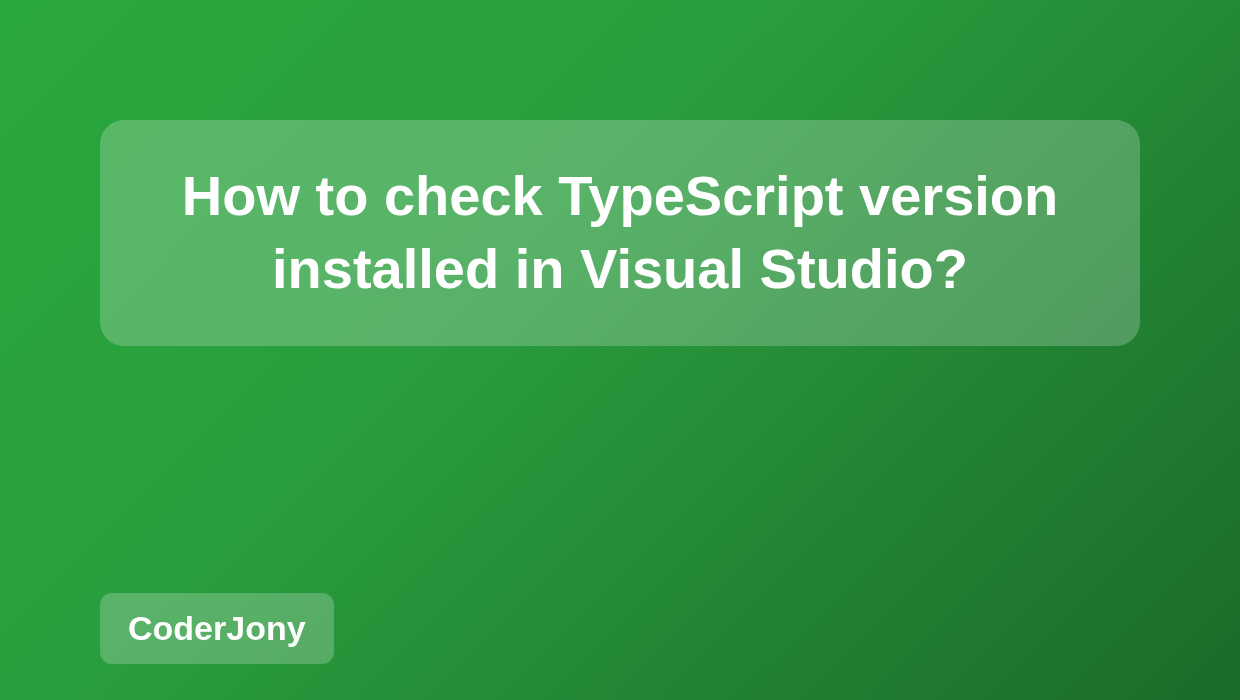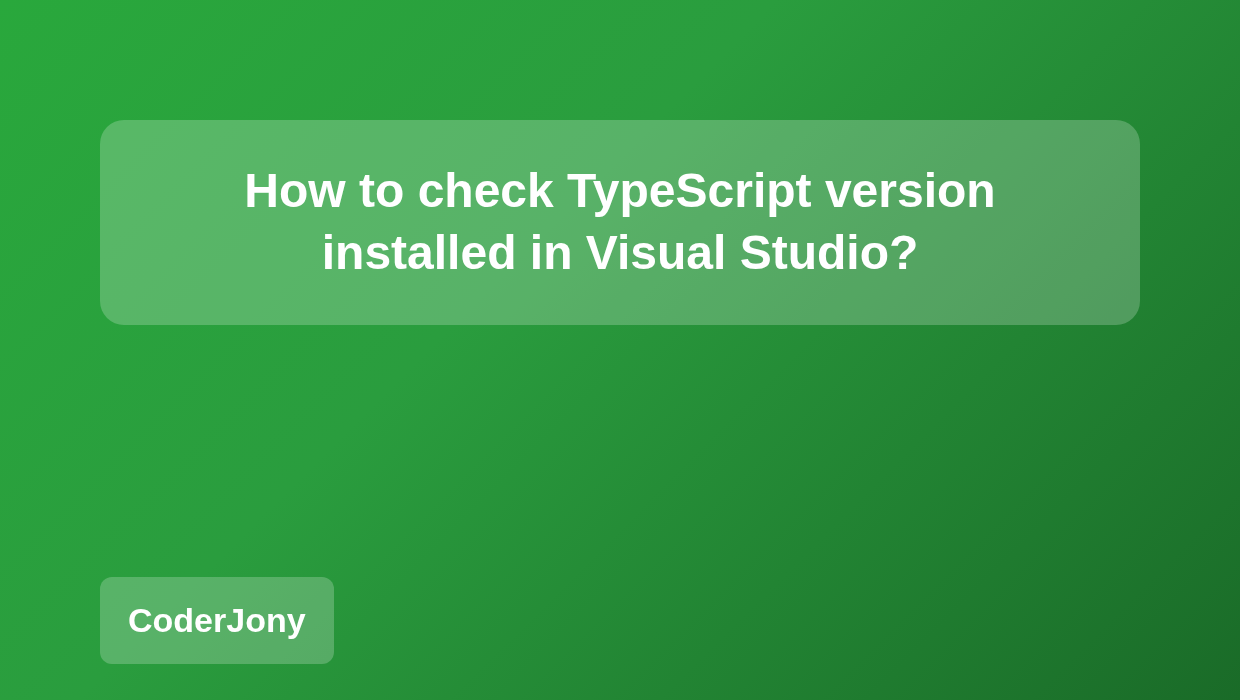--- a/index.html
+++ b/index.html
@@ -23,21 +23,21 @@
       left: 100px;
       right: 100px;
       background: rgba(255, 255, 255, 0.22);
       border-radius: 24px;
       padding: 40px 50px;
       text-align: center;
     }
     
     .title-text {
       color: #ffffff;
-      font-size: 48px;
+      font-size: 56px;
       font-weight: 700;
       line-height: 1.3;
     }
     
     .bottom-bar {
       position: absolute;
       bottom: 36px;
       left: 100px;
       right: 100px;
       display: flex;
@@ -51,21 +51,21 @@
       padding: 12px 20px;
       color: #ffffff;
       font-size: 34px;
       font-weight: 600;
       flex: 0 0 auto;
     }
     
     .brand-box {
       background: rgba(255, 255, 255, 0.22);
       border-radius: 12px;
-      padding: 24px 28px;
+      padding: 16px 28px;
       color: #ffffff;
       font-size: 34px;
       font-weight: 600;
       flex: 0 0 auto;
     }
   </style>
 </head>
 <body>
 
 <div class="title-card">

